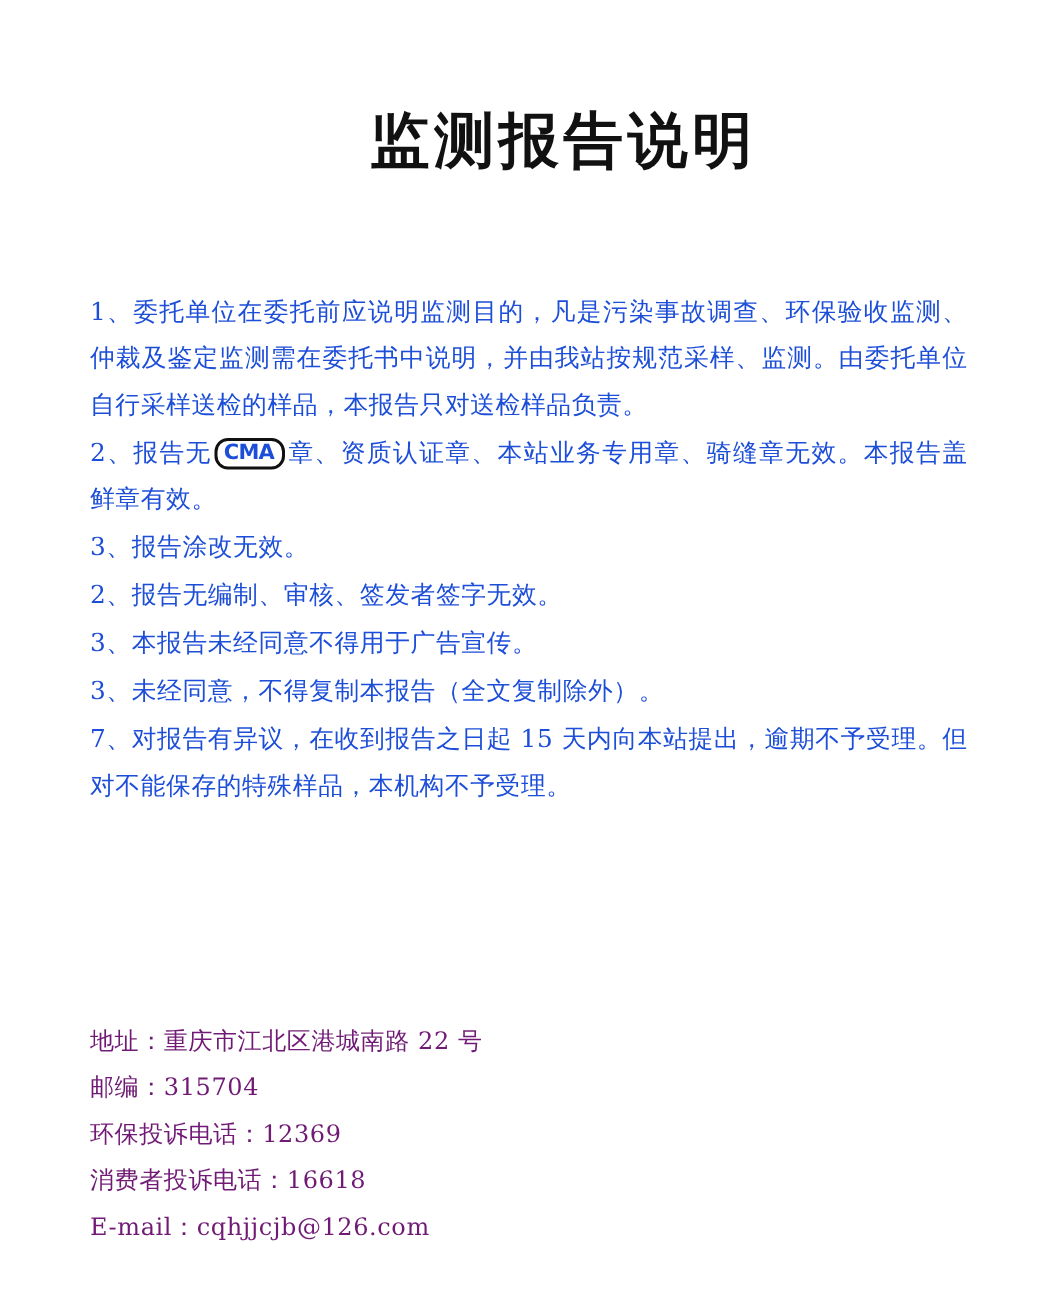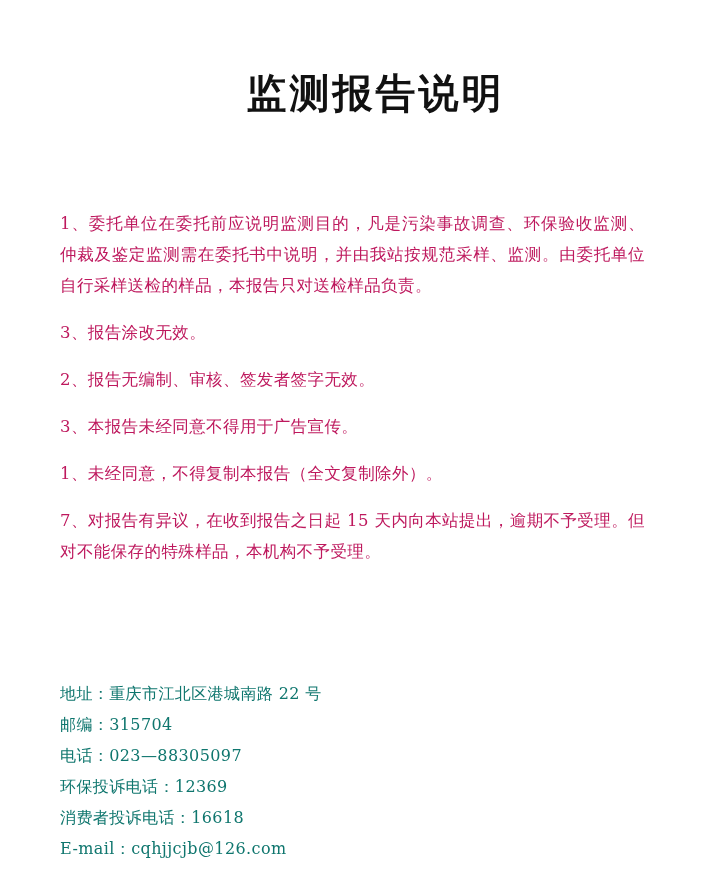--- a/index.html
+++ b/index.html
@@ -38,22 +38,22 @@
     position: absolute;
     top: 192px;
     left: 60px;
     width: 585px;
   }
   .para {
     font-size: 16.5px;
     line-height: 31px;
     text-align: justify;
     text-justify: inter-ideograph;
-    margin: 16px 0 1px 0;
-    color: #be185d;
+    margin: 0 0 1px 0;
+    color: #1d4ed8;
     letter-spacing: 0.4px;
   }
   .para.first {
     text-indent: 0;
   }
   .mma {
     display: inline-block;
     border: 2px solid #111;
     border-radius: 9px;
     padding: 0 5px 0 4px;
@@ -68,63 +68,65 @@
   }
   .contact-block {
     position: absolute;
     top: 678px;
     left: 60px;
     width: 585px;
   }
   .contact-line {
     font-size: 16px;
     line-height: 31px;
-    color: #0f766e;
+    color: #701a75;
     letter-spacing: 0.4px;
     white-space: nowrap;
   }
 </style>
 </head>
 <body>
 
 <div class="page">
 
   <div class="doc-title">监测报告说明</div>
 
   <div class="body-block">
 
     <p class="para first">
       <span>1、委托单位在委托前应说明监测目的，凡是污染事故调查、环保验收监测、仲裁及鉴定监测需在委托书中说明，并由我站按规范采样、监测。由委托单位自行采样送检的样品，本报告只对送检样品负责。</span>
     </p>
 
+    <p class="para">
+      <span>2、报告无</span><span class="mma">CMA</span><span>章、资质认证章、本站业务专用章、骑缝章无效。本报告盖鲜章有效。</span>
+    </p>
 
     <p class="para">
       <span>3、报告涂改无效。</span>
     </p>
 
     <p class="para">
       <span>2、报告无编制、审核、签发者签字无效。</span>
     </p>
 
     <p class="para">
       <span>3、本报告未经同意不得用于广告宣传。</span>
     </p>
 
     <p class="para">
-      <span>1、未经同意，不得复制本报告（全文复制除外）。</span>
+      <span>3、未经同意，不得复制本报告（全文复制除外）。</span>
     </p>
 
     <p class="para">
       <span>7、对报告有异议，在收到报告之日起 15 天内向本站提出，逾期不予受理。但对不能保存的特殊样品，本机构不予受理。</span>
     </p>
 
   </div>
 
   <div class="contact-block">
     <div class="contact-line">地址：重庆市江北区港城南路 22 号</div>
     <div class="contact-line">邮编：315704</div>
-    <div class="contact-line">电话：023—88305097</div>
     <div class="contact-line">环保投诉电话：12369</div>
     <div class="contact-line">消费者投诉电话：16618</div>
     <div class="contact-line">E-mail：cqhjjcjb@126.com</div>
   </div>
 
 </div>
 
 </body></html>

